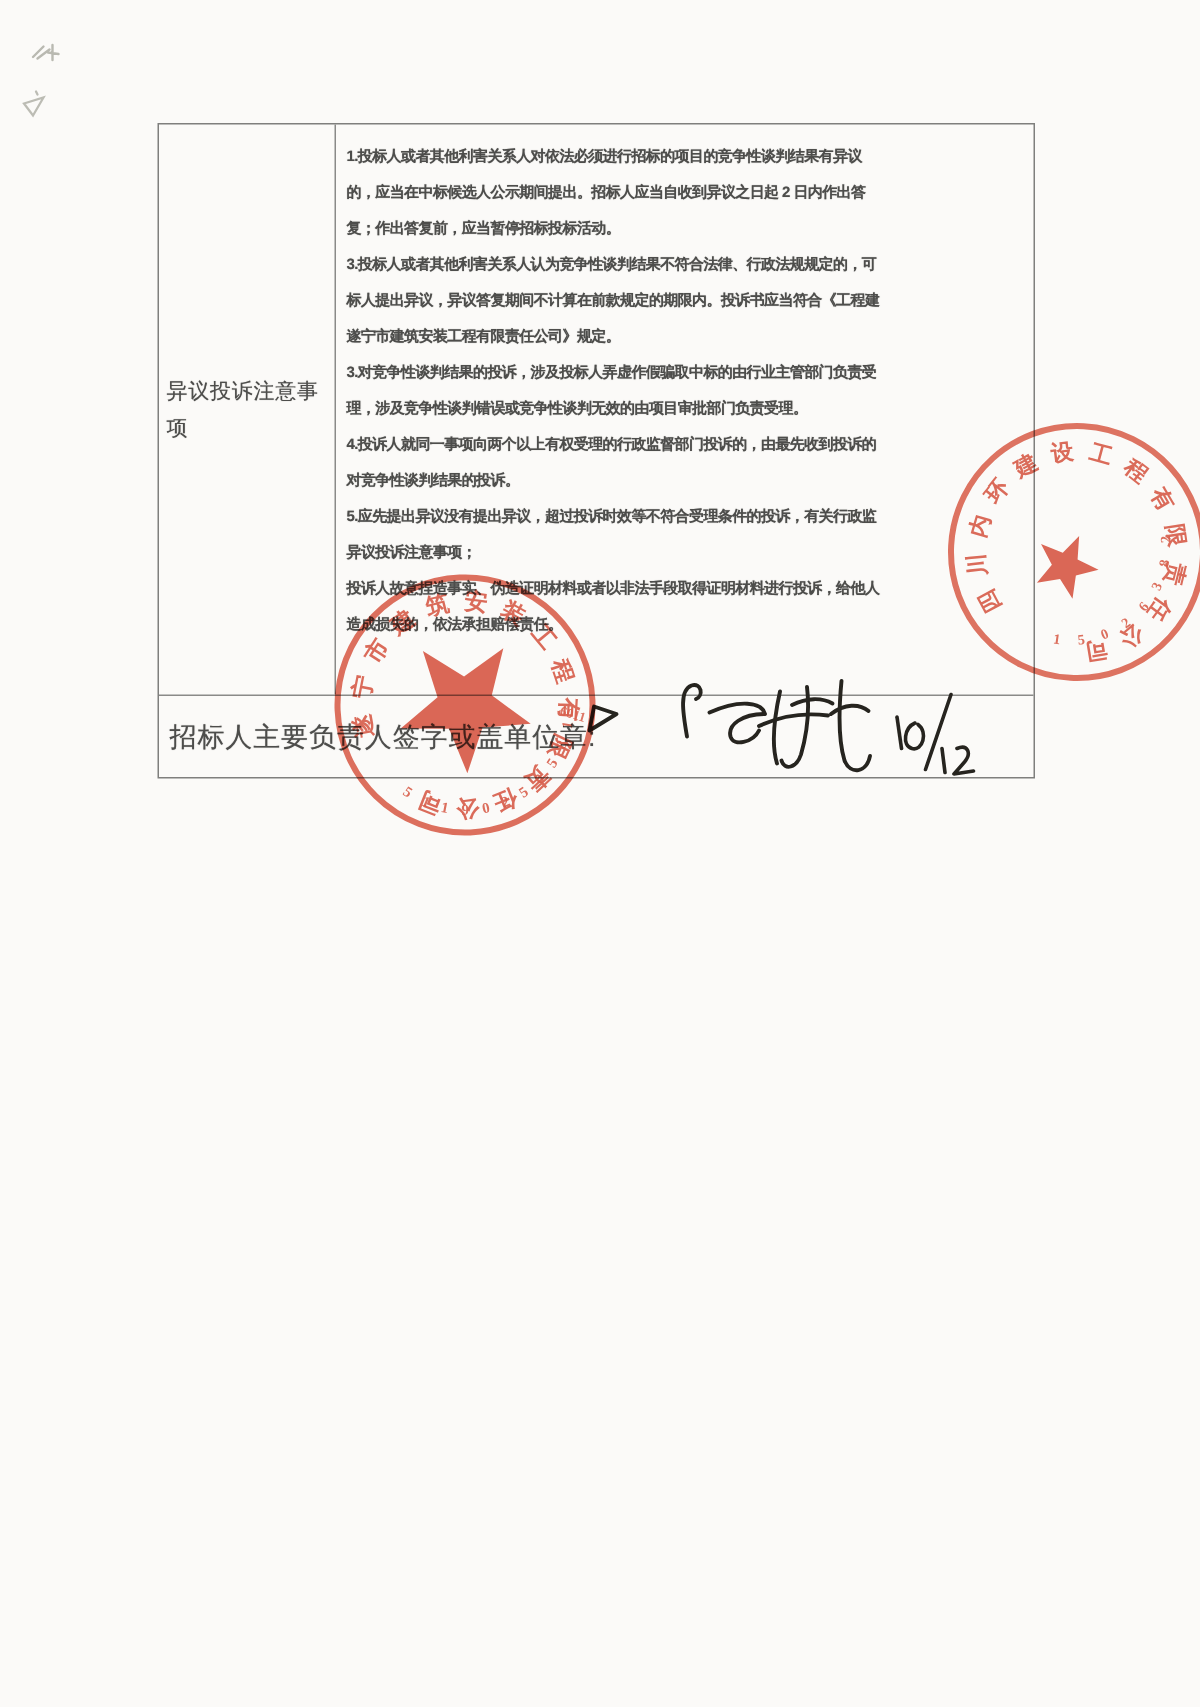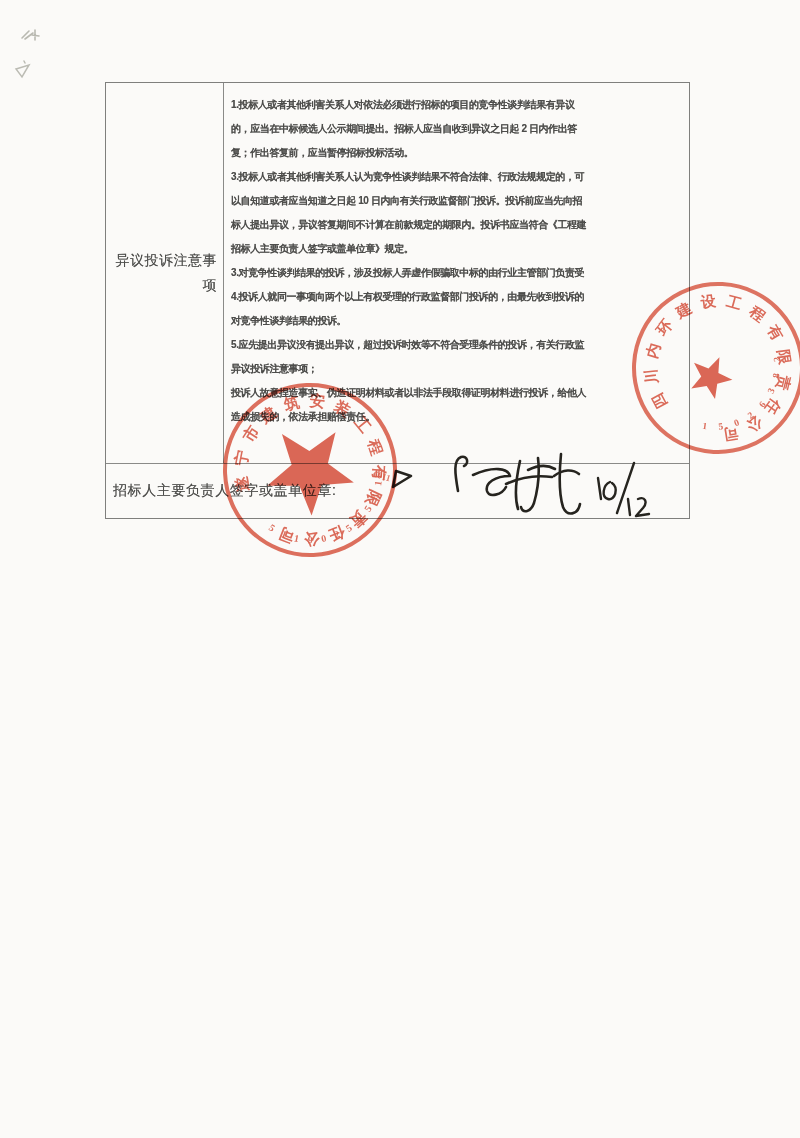--- a/index.html
+++ b/index.html
@@ -16,35 +16,34 @@
   }
   .row-main{display:flex;height:380px;box-sizing:border-box;}
   .cell-label{
     width:118px;box-sizing:border-box;border-right:1px solid #8a8a88;
     display:flex;align-items:center;
     padding:0 6px 0 5px;
   }
   .cell-label .lbl{
     font-size:14px;line-height:25px;color:#4d4d4b;letter-spacing:.5px;
     text-shadow:0 0 .6px rgba(90,90,88,.65);
-    text-align:right;
   }
   .cell-content{flex:1;box-sizing:border-box;padding:10px 2px 0 7px;overflow:hidden;}
   .line{
     height:24px;line-height:24px;white-space:nowrap;
     font-size:10px;letter-spacing:-.4px;color:#4d4d4b;
     text-shadow:0 0 .6px rgba(90,90,88,.65);
     font-weight:bold;
   }
   .row-footer{
     height:55px;border-top:1px solid #8a8a88;box-sizing:border-box;
     display:flex;align-items:center;padding-left:7px;
   }
   .row-footer .flabel{
-    font-size:14px;color:#4d4d4b;letter-spacing:.6px;
+    font-size:18px;color:#4d4d4b;letter-spacing:.6px;
     text-shadow:0 0 .6px rgba(90,90,88,.65);
   }
   
   .seal{position:absolute;mix-blend-mode:multiply;opacity:.85;}
   .seal-bottom{left:210px;top:368px;}
   .seal-right{left:618px;top:268px;}
   .sig{position:absolute;left:378px;top:445px;}
   .pencil{position:absolute;left:8px;top:22px;}
   .seal text{font-family:"Liberation Serif", serif;font-weight:bold;}
 </style>
@@ -65,24 +64,24 @@
   <div class="tbl">
     <div class="row-main">
       <div class="cell-label">
         <div class="lbl">异议投诉注意事项</div>
       </div>
       <div class="cell-content">
           <div class="line">1.投标人或者其他利害关系人对依法必须进行招标的项目的竞争性谈判结果有异议</div>
           <div class="line">的，应当在中标候选人公示期间提出。招标人应当自收到异议之日起 2 日内作出答</div>
           <div class="line">复；作出答复前，应当暂停招标投标活动。</div>
           <div class="line">3.投标人或者其他利害关系人认为竞争性谈判结果不符合法律、行政法规规定的，可</div>
-          <div class="line">以自知道或者应当知道之日起 10 日内向有关行政监督部门投诉。投诉前应当先向招</div>
           <div class="line">标人提出异议，异议答复期间不计算在前款规定的期限内。投诉书应当符合《工程建</div>
-          <div class="line">招标人主要负责人签字或盖单位章》规定。</div>
+          <div class="line">遂宁市建筑安装工程有限责任公司》规定。</div>
           <div class="line">3.对竞争性谈判结果的投诉，涉及投标人弄虚作假骗取中标的由行业主管部门负责受</div>
+          <div class="line">理，涉及竞争性谈判错误或竞争性谈判无效的由项目审批部门负责受理。</div>
           <div class="line">4.投诉人就同一事项向两个以上有权受理的行政监督部门投诉的，由最先收到投诉的</div>
           <div class="line">对竞争性谈判结果的投诉。</div>
           <div class="line">5.应先提出异议没有提出异议，超过投诉时效等不符合受理条件的投诉，有关行政监</div>
           <div class="line">异议投诉注意事项；</div>
           <div class="line">投诉人故意捏造事实、伪造证明材料或者以非法手段取得证明材料进行投诉，给他人</div>
           <div class="line">造成损失的，依法承担赔偿责任。</div>
         </div>
     </div>
     <div class="row-footer">
       <div class="flabel">招标人主要负责人签字或盖单位章:</div>

